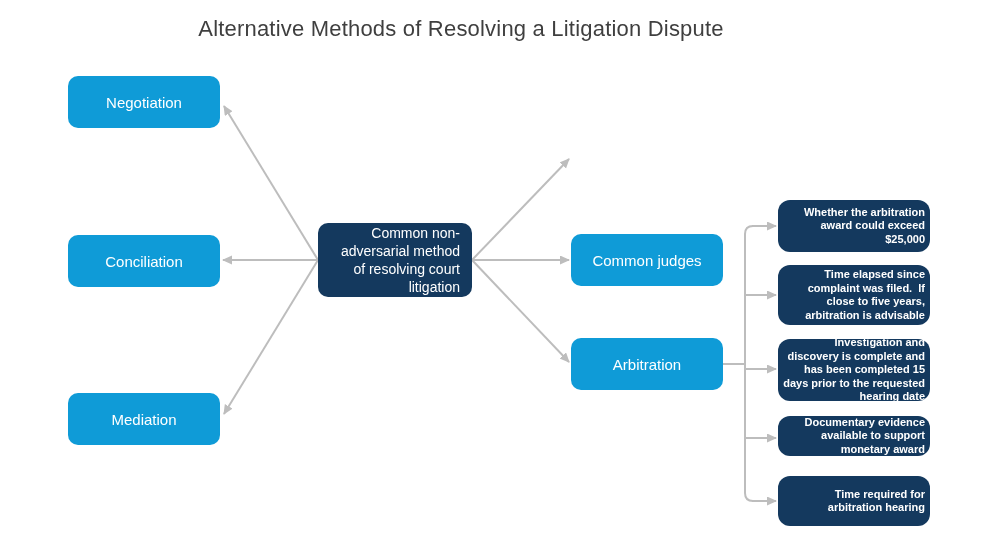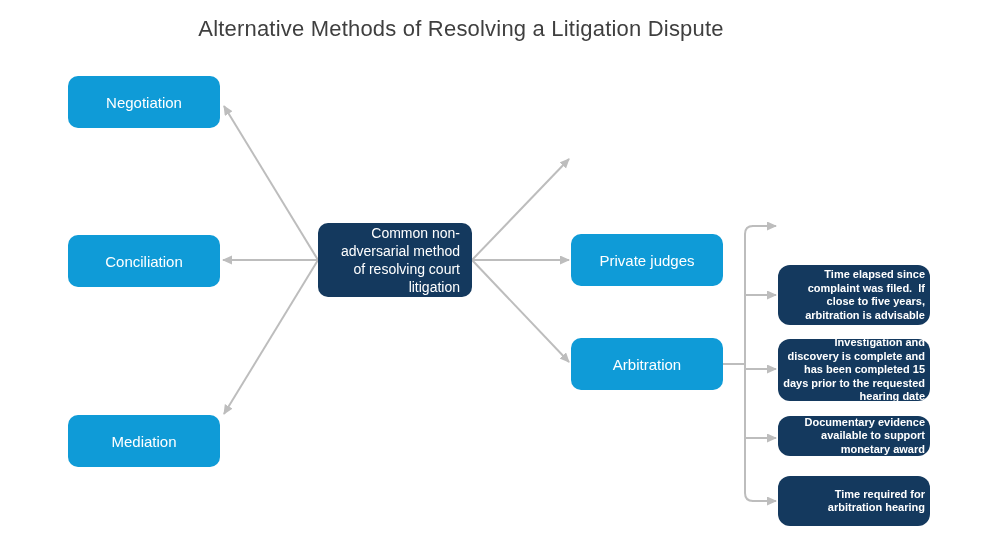--- a/index.html
+++ b/index.html
@@ -87,25 +87,26 @@
       <line x1="752" y1="226" x2="776" y2="226" marker-end="url(#arrow)"></line>
       <line x1="745" y1="295" x2="776" y2="295" marker-end="url(#arrow)"></line>
       <line x1="745" y1="369" x2="776" y2="369" marker-end="url(#arrow)"></line>
       <line x1="745" y1="438" x2="776" y2="438" marker-end="url(#arrow)"></line>
       <line x1="752" y1="501" x2="776" y2="501" marker-end="url(#arrow)"></line>
     </g>
   </svg>
 
   <div class="node blue" style="left:68px; top:76px;">Negotiation</div>
   <div class="node blue" style="left:68px; top:235px;">Conciliation</div>
-  <div class="node blue" style="left:68px; top:393px;margin-top:22px;">Mediation</div>
+  <div class="node blue" style="left:68px; top:393px;">Mediation</div>
 
   <div class="node navy center-node" style="left:318px; top:223px;">Common non-adversarial method of resolving court litigation</div>
 
-  <div class="node blue" style="left:571px; top:234px;">Private judges</div>
+  <div class="node blue" style="left:571px; top:234px;">Common judges</div>
   <div class="node blue" style="left:571px; top:338px;">Arbitration</div>
 
+  <div class="node navy factor" style="left:778px; top:200px; height:52px;">Whether the arbitration award could exceed $25,000</div>
   <div class="node navy factor" style="left:778px; top:265px; height:60px;">Time elapsed since complaint was filed.  If close to five years, arbitration is advisable</div>
   <div class="node navy factor" style="left:778px; top:339px; height:62px;">Investigation and discovery is complete and has been completed 15 days prior to the requested hearing date</div>
   <div class="node navy factor" style="left:778px; top:416px; height:40px;">Documentary evidence available to support monetary award</div>
   <div class="node navy factor" style="left:778px; top:476px; height:50px;">Time required for arbitration hearing</div>
 
 </div>
 
 </body></html>

